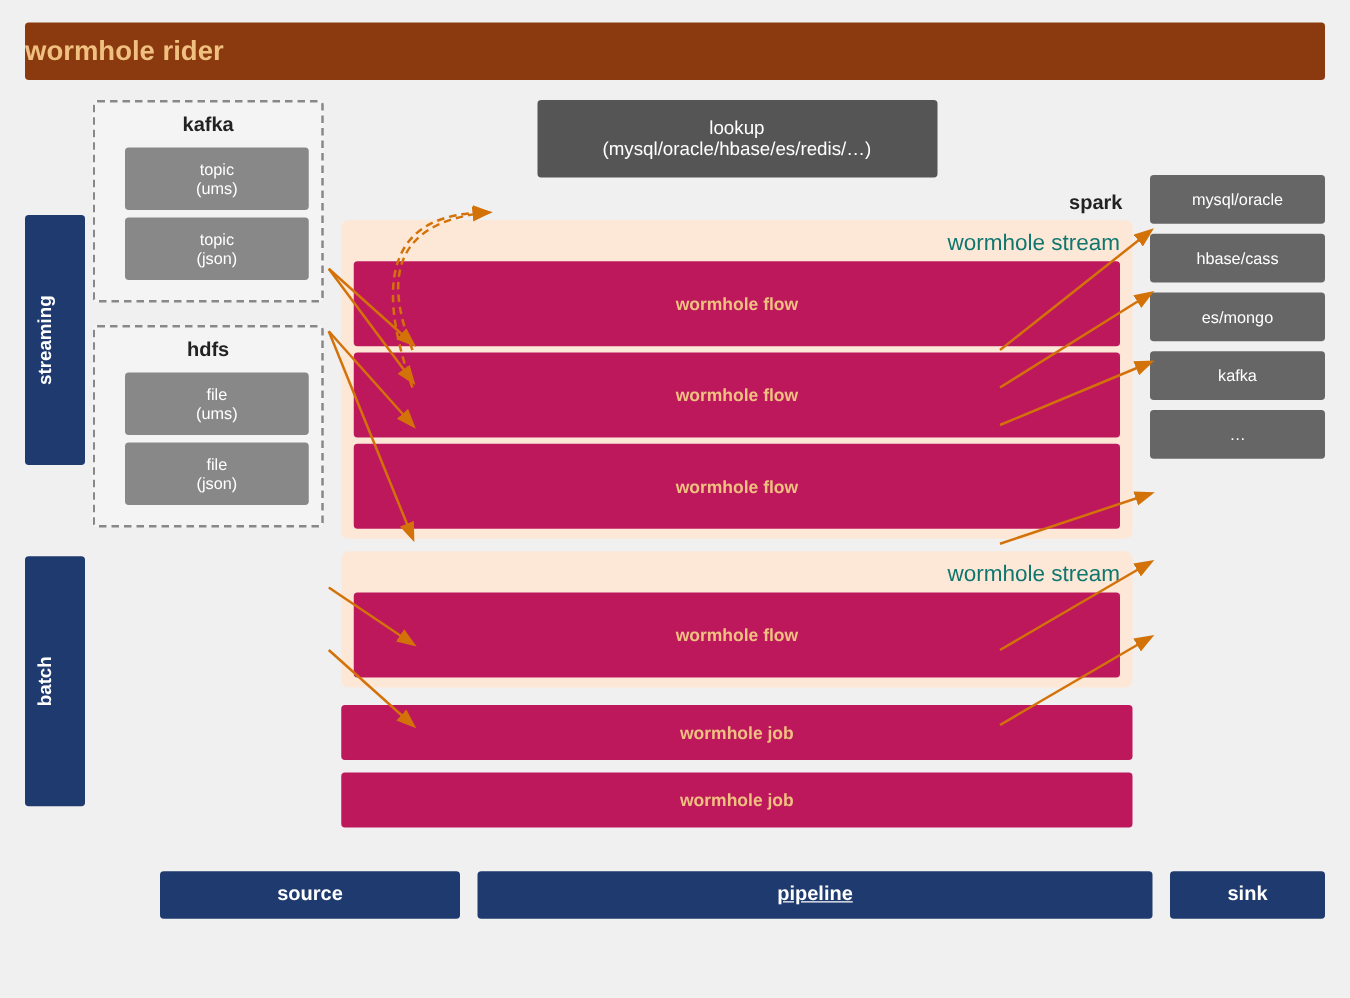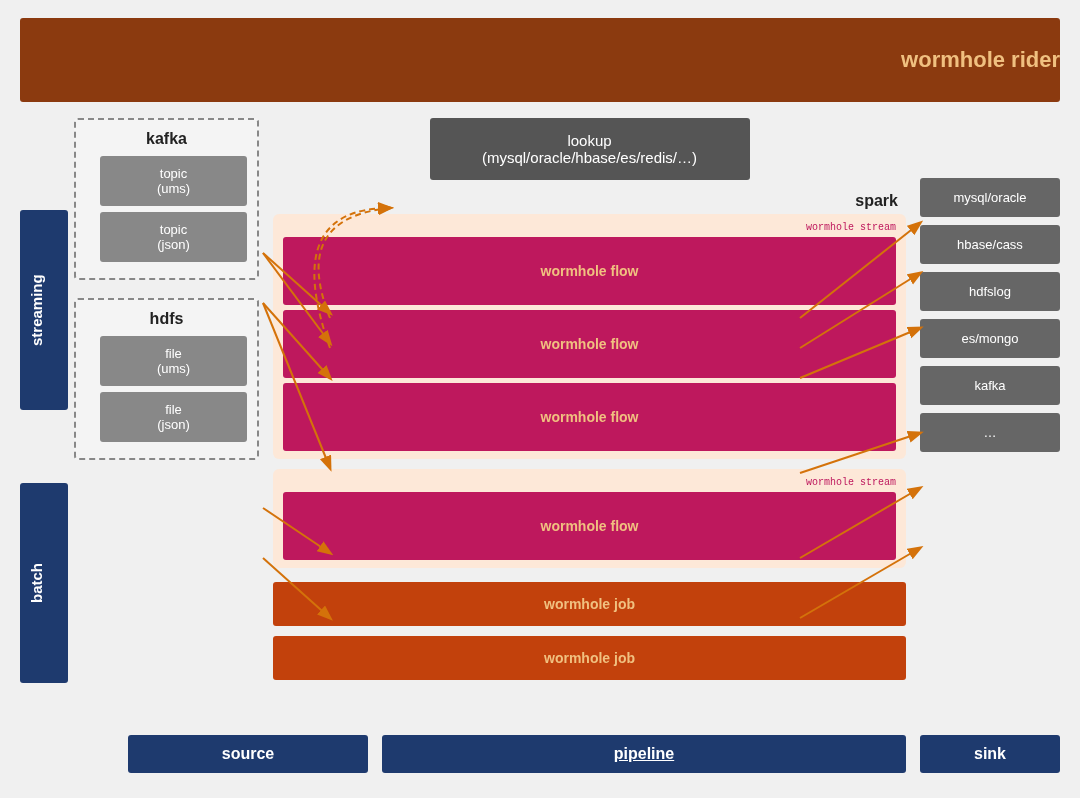--- a/index.html
+++ b/index.html
@@ -17,22 +17,22 @@
       height: 798px;
       background: #f0f0f0;
       position: relative;
       padding: 18px 20px;
     }
 
     
     .wormhole-rider-bar {
       background: #8B3A0F;
       color: #f0c080;
-      text-align: right;
-      padding: 29px 0;
+      text-align: left;
+      padding: 10px 0;
       font-size: 22px;
       font-weight: bold;
       width: 100%;
       margin-bottom: 16px;
       border-radius: 3px;
     }
 
     
     .side-labels {
       display: flex;
@@ -128,41 +128,40 @@
 
     
     .wormhole-stream-container {
       background: #fde8d8;
       border-radius: 6px;
       padding: 8px 10px;
       margin-bottom: 10px;
     }
 
     .wormhole-stream-label {
-      color: #be185d;
-      font-size: 10px;
+      color: #0f766e;
+      font-size: 18px;
       text-align: right;
       margin-bottom: 4px;
-      font-family: Liberation Mono, monospace;
     }
 
     .wormhole-flow-box {
       background: #be185d;
       color: #f0c080;
       text-align: center;
       padding: 26px 8px;
       border-radius: 3px;
       font-size: 14px;
       font-weight: bold;
       margin-bottom: 5px;
     }
     .wormhole-flow-box:last-child { margin-bottom: 0; }
 
     .wormhole-job-box {
-      background: #c2410c;
+      background: #be185d;
       color: #f0c080;
       text-align: center;
       padding: 14px 0;
       border-radius: 3px;
       font-size: 14px;
       font-weight: bold;
       margin-bottom: 10px;
     }
 
     
@@ -198,21 +197,21 @@
       color: white;
       font-weight: bold;
       font-size: 16px;
       text-align: center;
       padding: 10px 0;
       border-radius: 3px;
     }
 
     .bottom-source { width: 240px; margin-left: 54px; }
     .bottom-pipeline { flex: 1; margin: 0 14px; text-decoration: underline; }
-    .bottom-sink { width: 140px; margin-right: 0; }
+    .bottom-sink { width: 124px; margin-right: 0; }
 
     
     .arrows-svg {
       position: absolute;
       top: 0;
       left: 0;
       width: 100%;
       height: 100%;
       pointer-events: none;
     }
@@ -270,21 +269,20 @@
         <div class="wormhole-flow-box">wormhole flow</div>
       </div>
 
       <div class="wormhole-job-box">wormhole job</div>
       <div class="wormhole-job-box">wormhole job</div>
     </div>
 
     <div class="sink-col">
       <div class="sink-box">mysql/oracle</div>
       <div class="sink-box">hbase/cass</div>
-      <div class="sink-box">hdfslog</div>
       <div class="sink-box">es/mongo</div>
       <div class="sink-box">kafka</div>
       <div class="sink-box">…</div>
     </div>
 
     <svg class="arrows-svg" xmlns="http://www.w3.org/2000/svg">
       <defs>
         <marker id="arrow-orange" markerWidth="8" markerHeight="8" refX="6" refY="3" orient="auto">
           <path d="M0,0 L0,6 L8,3 z" fill="#d4720a"></path>
         </marker>

